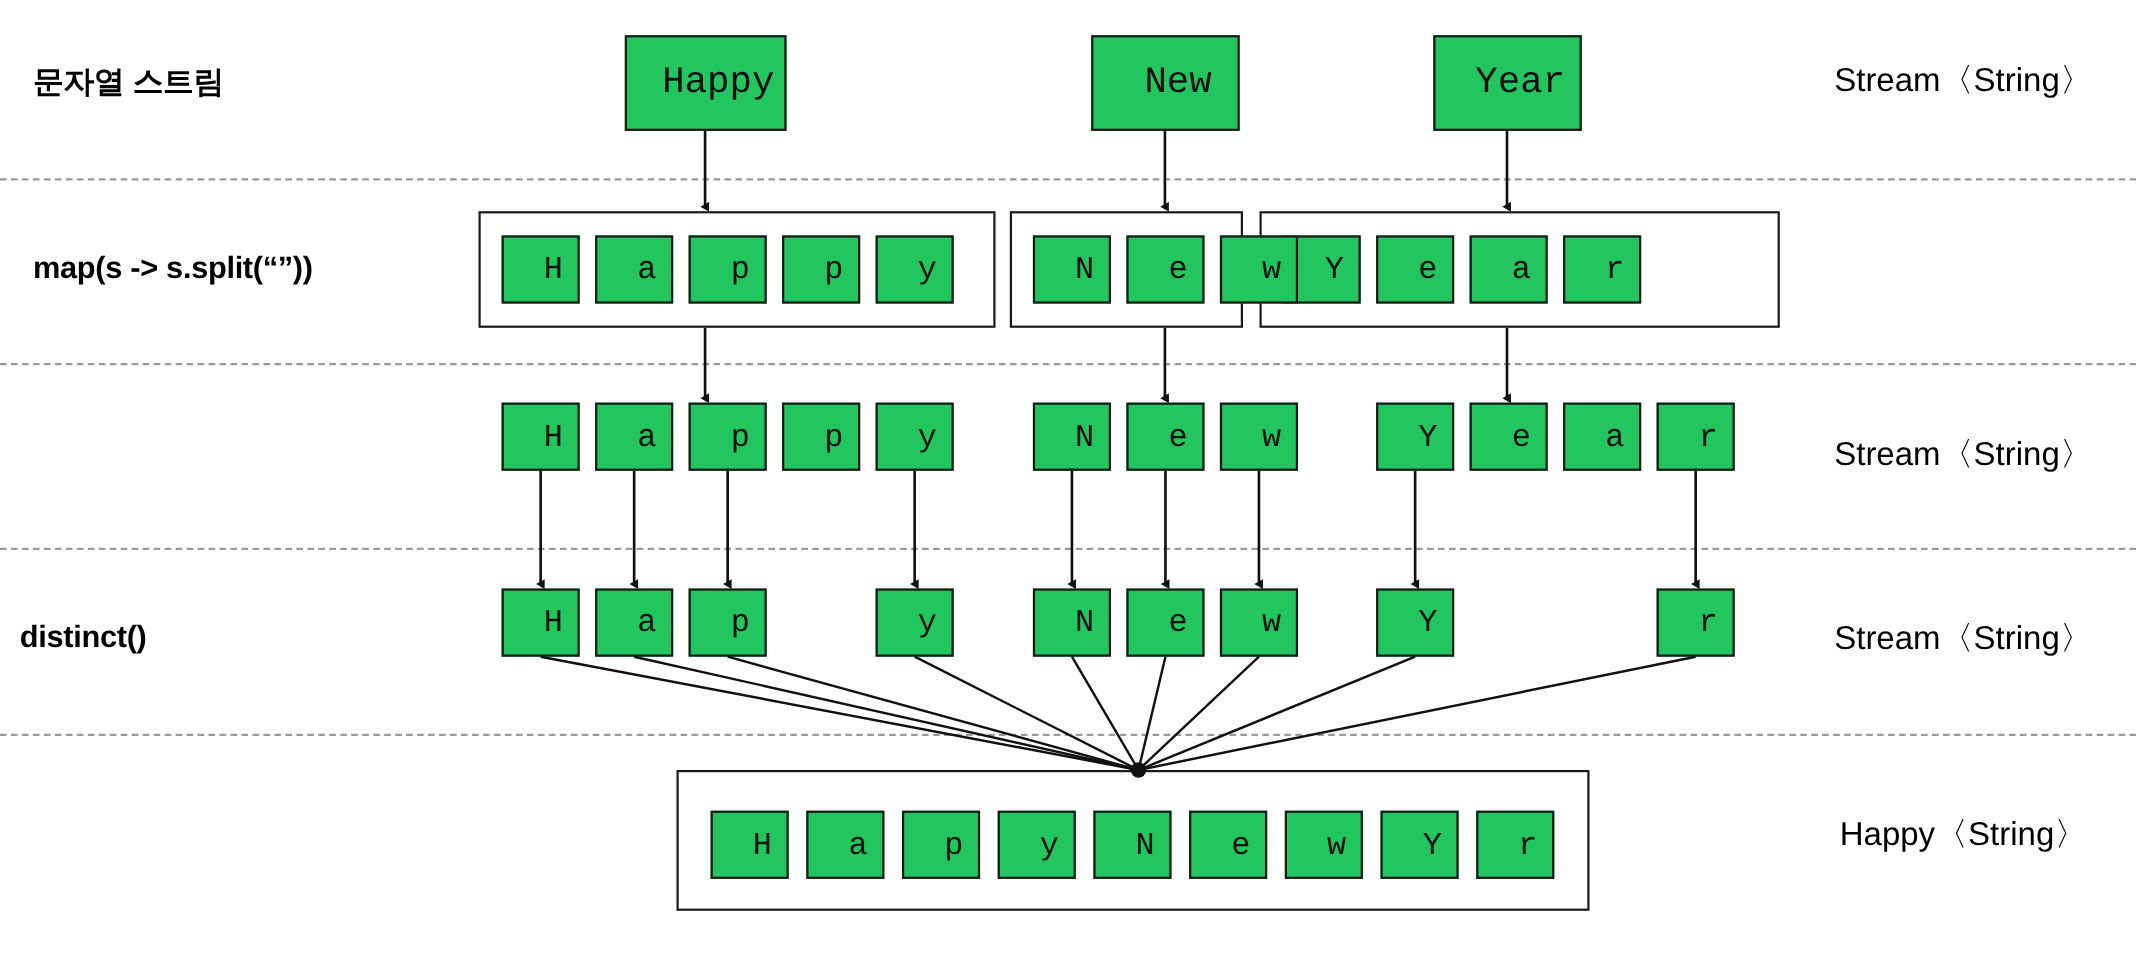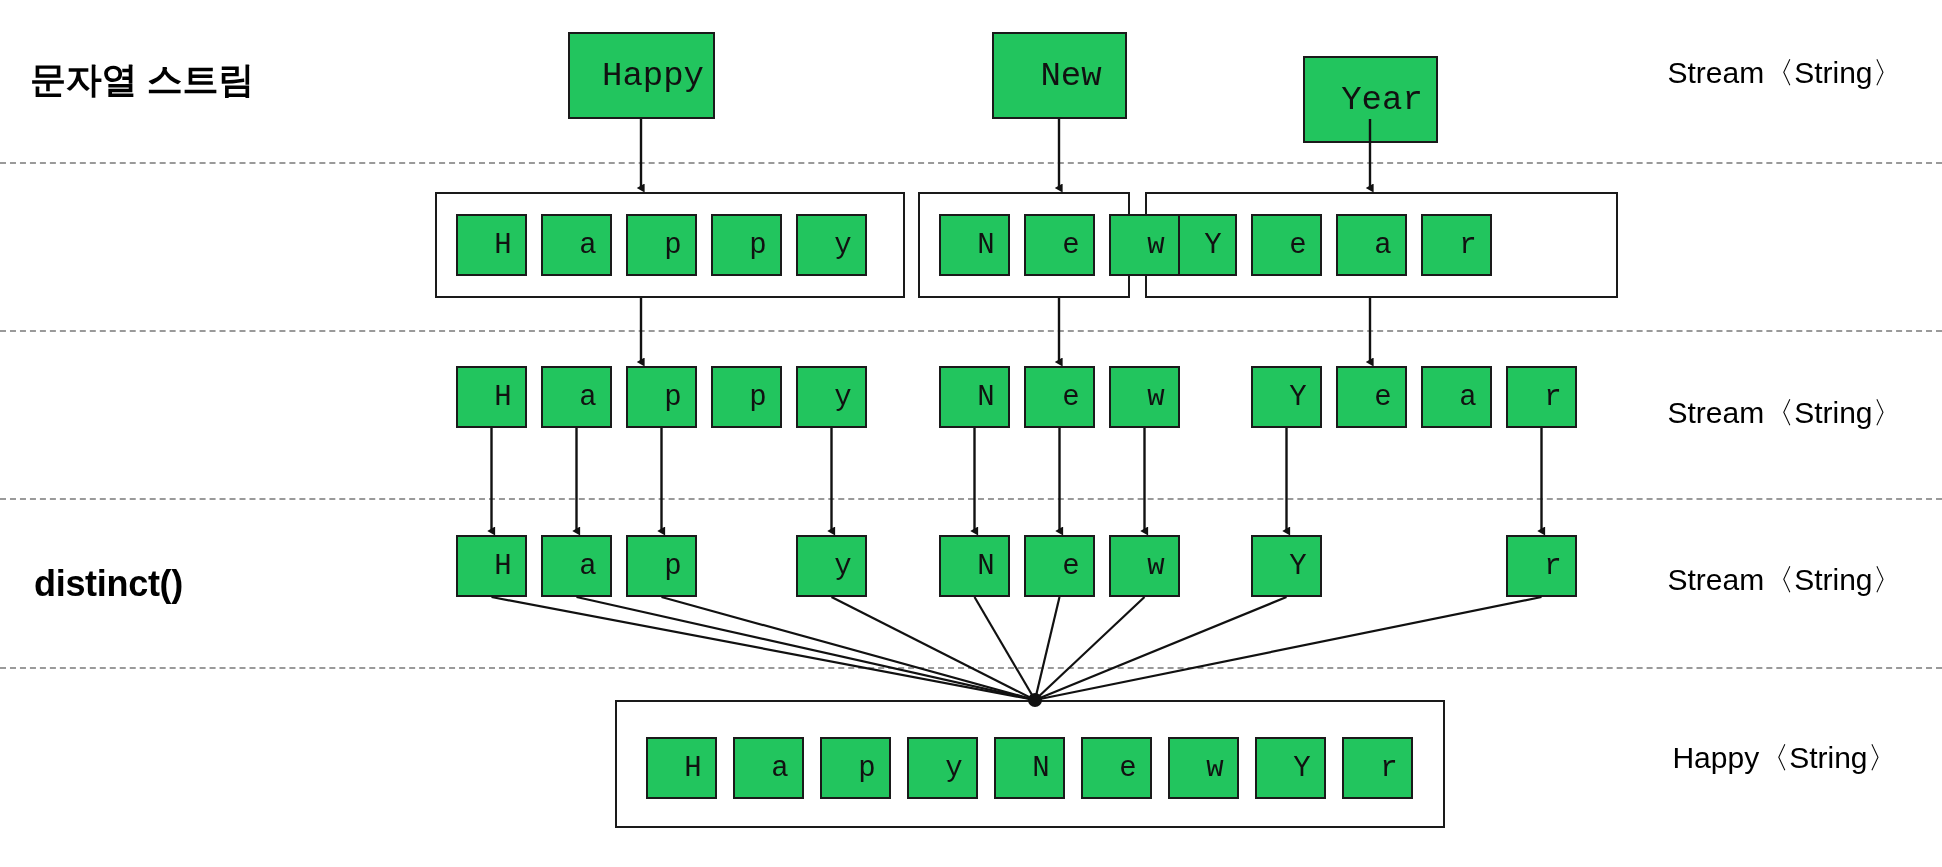--- a/index.html
+++ b/index.html
@@ -3,21 +3,21 @@
 <meta charset="utf-8">
 <style>
   html,body{margin:0;padding:0;background:#ffffff;}
   body{width:1942px;height:867px;font-family:"Liberation Sans",sans-serif;}
   #stage{position:relative;width:1942px;height:867px;overflow:hidden;background:#fff;}
 
   .row-label{
     position:absolute;
     font-family:"Liberation Sans",sans-serif;
     font-weight:bold;
-    font-size:36px;
+    font-size:28px;
     color:#000;
     white-space:nowrap;
     letter-spacing:-0.3px;
   }
   .type-label{
     position:absolute;
     font-family:"Liberation Sans",sans-serif;
     font-weight:400;
     font-size:30px;
     color:#000;
@@ -69,30 +69,31 @@
 <body>
 
 <div id="stage">
 
   <div class="divider" style="top:162px;"></div>
   <div class="divider" style="top:330px;"></div>
   <div class="divider" style="top:498px;"></div>
   <div class="divider" style="top:667px;"></div>
 
   <div class="row-label" style="left:30px;  top:56px;">문자열 스트림</div>
-  <div class="row-label" style="left:34px;  top:563px;">distinct()</div>
+  <div class="row-label" style="left:30px;  top:228px;">map(s -&gt; s.split(“”))</div>
+  <div class="row-label" style="left:18px;  top:563px;">distinct()</div>
 
   <div class="type-label" style="left:1640px; width:290px; top:53px;">Stream〈String〉</div>
   <div class="type-label" style="left:1640px; width:290px; top:393px;">Stream〈String〉</div>
   <div class="type-label" style="left:1640px; width:290px; top:560px;">Stream〈String〉</div>
   <div class="type-label" style="left:1640px; width:290px; top:738px;">Happy〈String〉</div>
 
   <div class="cell word-cell" style="left:568px;  top:32px; width:147px; height:87px;">Happy</div>
   <div class="cell word-cell" style="left:992px;  top:32px; width:135px; height:87px;">New</div>
-  <div class="cell word-cell" style="left:1303px; top:32px; width:135px; height:87px;margin-top:24px;">Year</div>
+  <div class="cell word-cell" style="left:1303px; top:32px; width:135px; height:87px;">Year</div>
 
   <div class="group-box" style="left:435px; top:192px; width:470px; height:106px;"></div>
   <div class="cell" style="left:456px; top:214px; width:71px; height:62px;">H</div>
   <div class="cell" style="left:541px; top:214px; width:71px; height:62px;">a</div>
   <div class="cell" style="left:626px; top:214px; width:71px; height:62px;">p</div>
   <div class="cell" style="left:711px; top:214px; width:71px; height:62px;">p</div>
   <div class="cell" style="left:796px; top:214px; width:71px; height:62px;">y</div>
 
   <div class="group-box" style="left:918px; top:192px; width:212px; height:106px;"></div>
   <div class="cell" style="left:939px;  top:214px; width:71px; height:62px;">N</div>

